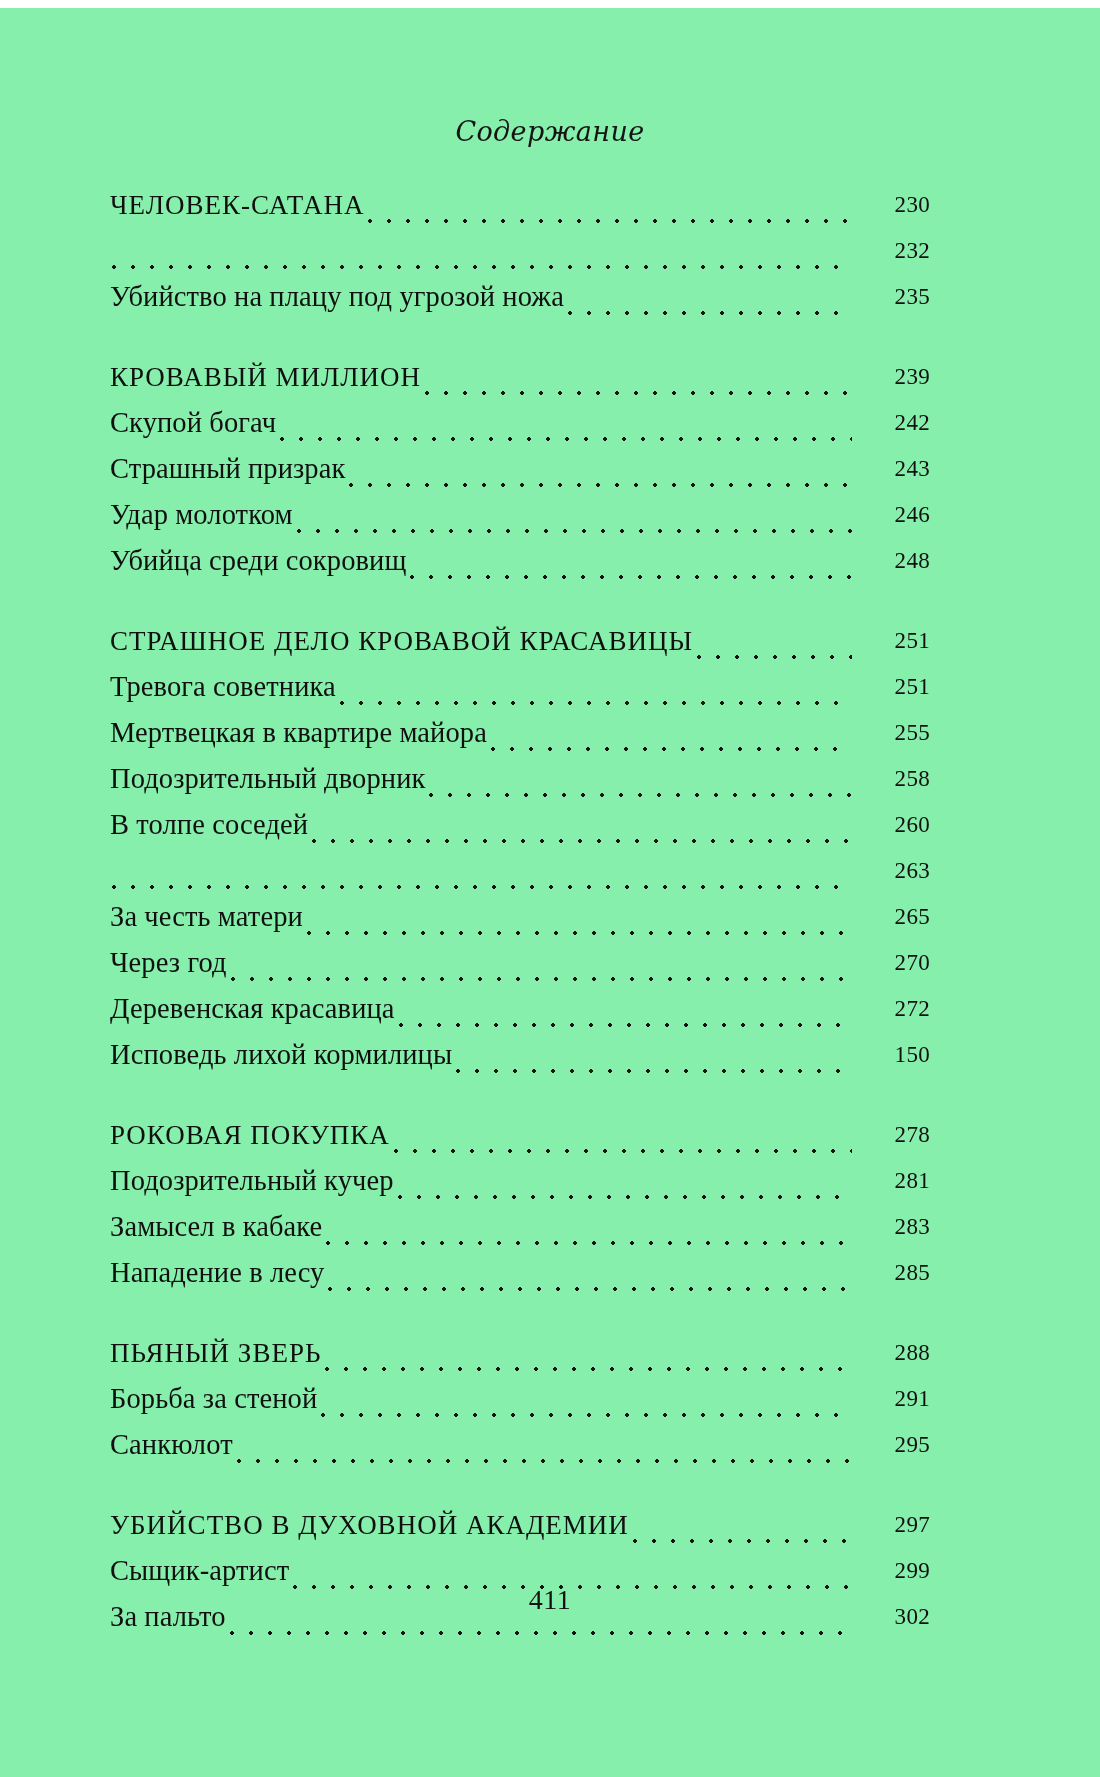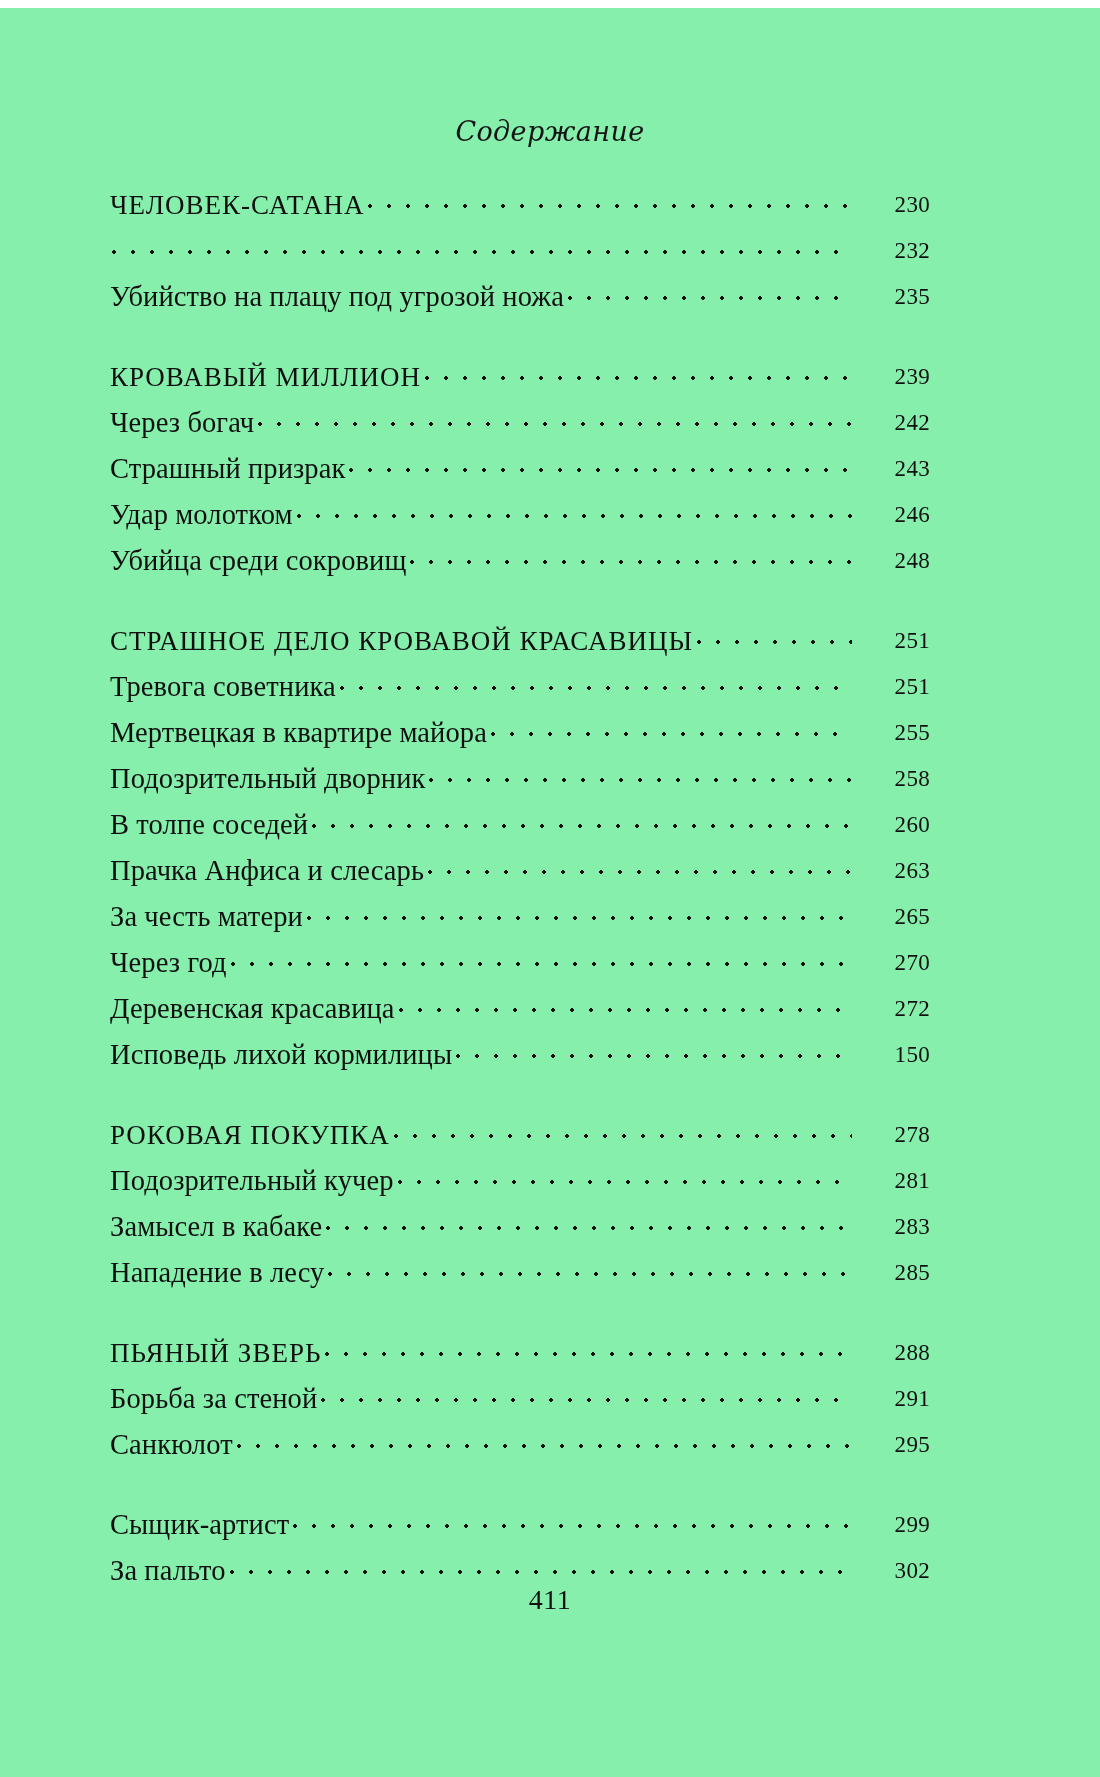--- a/index.html
+++ b/index.html
@@ -43,21 +43,21 @@
 
   .group {
     margin: 0;
   }
   .group + .group {
     margin-top: 34px;
   }
 
   .entry {
     display: flex;
-    align-items: center;
+    align-items: flex-end;
     width: 100%;
     height: 46px;
     line-height: 46px;
     white-space: nowrap;
     overflow: hidden;
   }
 
   .entry .label {
     font-size: 28.5px;
     letter-spacing: 0.1px;
@@ -136,21 +136,21 @@
           <span class="pageno">235</span>
         </div>
       </div>
       <div class="group">
         <div class="entry section">
           <span class="label">КРОВАВЫЙ МИЛЛИОН</span>
           <span class="leader"></span>
           <span class="pageno">239</span>
         </div>
         <div class="entry">
-          <span class="label">Через богач</span>
+          <span class="label">Скупой богач</span>
           <span class="leader"></span>
           <span class="pageno">242</span>
         </div>
         <div class="entry">
           <span class="label">Страшный призрак</span>
           <span class="leader"></span>
           <span class="pageno">243</span>
         </div>
         <div class="entry">
           <span class="label">Удар молотком</span>
@@ -183,21 +183,20 @@
           <span class="label">Подозрительный дворник</span>
           <span class="leader"></span>
           <span class="pageno">258</span>
         </div>
         <div class="entry">
           <span class="label">В толпе соседей</span>
           <span class="leader"></span>
           <span class="pageno">260</span>
         </div>
         <div class="entry">
-          <span class="label">Прачка Анфиса и слесарь</span>
           <span class="leader"></span>
           <span class="pageno">263</span>
         </div>
         <div class="entry">
           <span class="label">За честь матери</span>
           <span class="leader"></span>
           <span class="pageno">265</span>
         </div>
         <div class="entry">
           <span class="label">Через год</span>
@@ -248,20 +247,25 @@
           <span class="leader"></span>
           <span class="pageno">291</span>
         </div>
         <div class="entry">
           <span class="label">Санкюлот</span>
           <span class="leader"></span>
           <span class="pageno">295</span>
         </div>
       </div>
       <div class="group">
+        <div class="entry section">
+          <span class="label">УБИЙСТВО В ДУХОВНОЙ АКАДЕМИИ</span>
+          <span class="leader"></span>
+          <span class="pageno">297</span>
+        </div>
         <div class="entry">
           <span class="label">Сыщик-артист</span>
           <span class="leader"></span>
           <span class="pageno">299</span>
         </div>
         <div class="entry">
           <span class="label">За пальто</span>
           <span class="leader"></span>
           <span class="pageno">302</span>
         </div>

